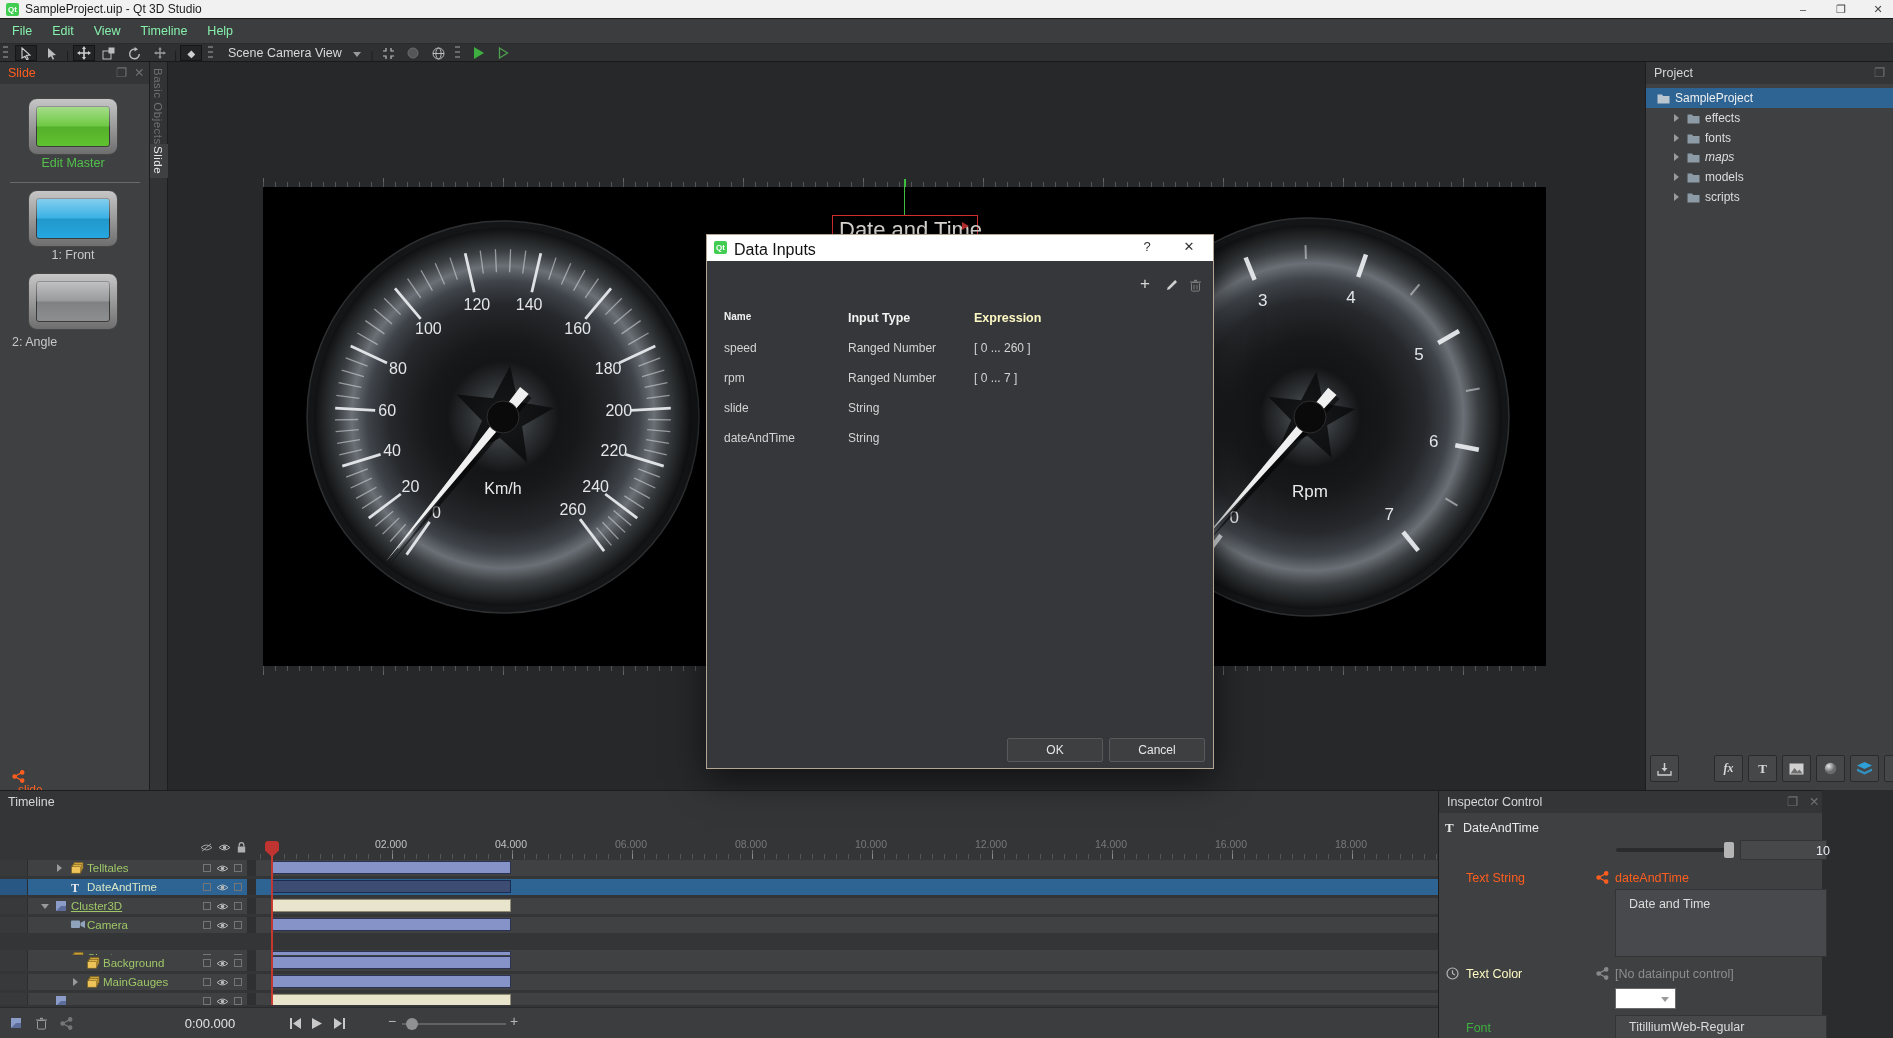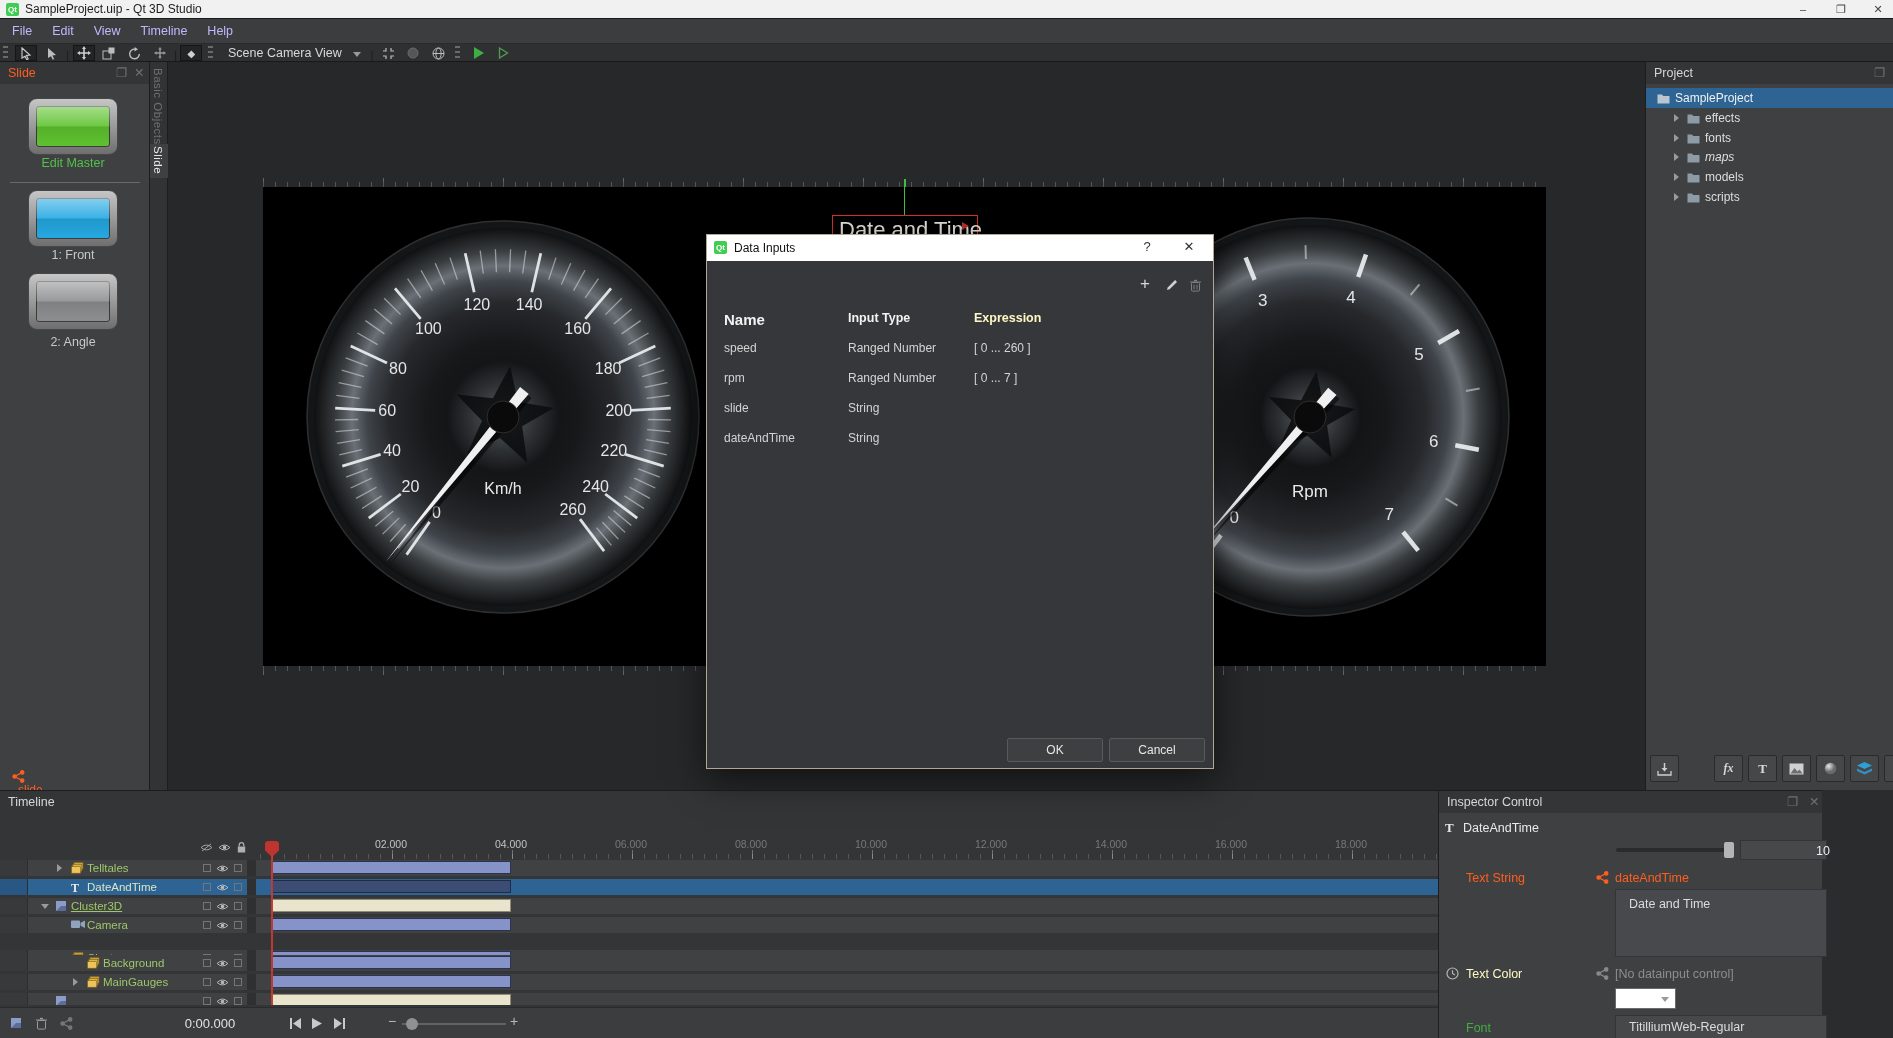--- a/index.html
+++ b/index.html
@@ -12,21 +12,21 @@
   .vtext{writing-mode:vertical-rl;letter-spacing:.5px;}
   .thumb{position:absolute;left:28px;width:90px;height:57px;border-radius:9px;
          background:linear-gradient(180deg,#c6c6c6,#6e6e6e);border:1px solid #474747;box-sizing:border-box;}
   .thumb .screen{position:absolute;left:7px;top:7px;right:7px;bottom:7px;border-radius:3px;border:1px solid #3c3c3c;}
   .thumb .gloss{position:absolute;left:7px;top:7px;right:7px;bottom:7px;border-radius:3px;
          background:linear-gradient(180deg,rgba(255,255,255,.45),rgba(255,255,255,.10) 48%,rgba(0,0,0,.10) 52%,rgba(0,0,0,0));}
   .toolbtn{display:inline-flex;align-items:center;justify-content:center;width:22px;height:16px;margin:1px 0;vertical-align:top;}
   .toolbtn.pressed{background:#232425;border:1px solid #161617;box-sizing:border-box;}
   .grip{display:inline-block;width:5px;height:14px;margin:2px 4px 0 2px;
         background:repeating-linear-gradient(to bottom,#6a6a6a 0 2px,transparent 2px 5px);}
-  .menu-item{display:inline-block;padding:0 10px;line-height:24px;color:#c4b5fd;font-size:12.5px;}
+  .menu-item{display:inline-block;padding:0 10px;line-height:24px;color:#86efac;font-size:12.5px;}
   .libbtn{position:absolute;top:755px;width:29px;height:27px;background:#454748;border:1px solid #2a2a2a;
           border-radius:2px;box-sizing:border-box;display:flex;align-items:center;justify-content:center;}
   .dlgbtn{position:absolute;width:96px;height:24px;background:#3d3f41;border:1px solid #58595b;border-radius:2px;
           color:#e6e6e6;font-size:12px;text-align:center;line-height:22px;box-sizing:border-box;}
   .tl-row{position:absolute;left:0;width:1497px;height:16px;background:#3f4143;}
   .tl-name{font-size:11.5px;color:#9fc768;line-height:16px;position:absolute;white-space:nowrap;}
   .tl-bar{position:absolute;top:1px;height:13px;left:272px;width:239px;border:1px solid #2c3352;box-sizing:border-box;}
   .arrow-r{width:0;height:0;border-left:5px solid #9a9a9a;border-top:4px solid transparent;border-bottom:4px solid transparent;position:absolute;top:4px;}
   .arrow-d{width:0;height:0;border-top:5px solid #9a9a9a;border-left:4px solid transparent;border-right:4px solid transparent;position:absolute;top:6px;}
   .ins-label{font-size:12.5px;position:absolute;}
@@ -139,21 +139,21 @@
         <div style="position: absolute; left: 0px; top: 94px; width: 146px; text-align: center; font-size: 12.5px; color: rgb(83, 192, 76);">Edit Master</div>
         <div class="thumb abs" style="position: absolute; left: 28px; top: 128px; width: 90px; height: 57px;">
           <div class="screen" style="background:linear-gradient(180deg,#25a9e2,#25a9e2);"></div>
           <div class="gloss"></div>
         </div>
         <div style="position: absolute; left: 0px; top: 186px; width: 146px; text-align: center; font-size: 12.5px; color: rgb(200, 200, 200);">1: Front</div>
         <div class="thumb abs" style="position: absolute; left: 28px; top: 211px; width: 90px; height: 57px;">
           <div class="screen" style="background:linear-gradient(180deg,#8e8f91,#8e8f91);"></div>
           <div class="gloss"></div>
         </div>
-        <div style="position: absolute; left: 0px; top: 273px; width: 146px; text-align: center; font-size: 12.5px; color: rgb(200, 200, 200);">2: Angle</div>
+        <div style="position: absolute; left: 0px; top: 273px; width: 146px; font-size: 12.5px; color: rgb(200, 200, 200); padding-left: 12px;">2: Angle</div>
         <div style="position: absolute; left: 10px; top: 120px; width: 130px; height: 1px; background: rgb(106, 106, 106);"></div>
       </div>
     <div class="abs" style="left:12px;top:708px;">
       <span id="slide-di-icon" style="vertical-align:-2px;"><svg width="13" height="13" viewBox="0 0 13 13">
             <g stroke="#ff5e1f" fill="#ff5e1f" stroke-width="1.2">
               <circle cx="2.6" cy="6.5" r="1.7"></circle>
               <circle cx="10.2" cy="2.4" r="1.7"></circle>
               <circle cx="10.2" cy="10.6" r="1.7"></circle>
               <path d="M2.6 6.5 L10.2 2.4 M2.6 6.5 L10.2 10.6" fill="none"></path>
             </g>
@@ -768,42 +768,42 @@
     </div>
     <span class="abs ins-label" style="left:27px;top:230px;color:#3fae41;">Font</span>
     <div class="field" style="left:176px;top:224px;width:212px;height:24px;">
       <span style="position:absolute;left:13px;top:4px;font-size:12.5px;">TitilliumWeb-Regular</span>
     </div>
   </div>
 
   <div class="abs" style="left:706px;top:234px;width:508px;height:535px;background:#35373a;border:1px solid #b3a794;box-sizing:border-box;box-shadow:0 10px 34px rgba(0,0,0,.6);z-index:50;">
     <div class="abs" style="left:0;top:0;width:506px;height:26px;background:#ffffff;">
       <div class="abs" style="left:7px;top:6px;width:13px;height:13px;background:#41cd52;border-radius:2px;color:#fff;font-size:8px;font-weight:bold;text-align:center;line-height:13px;">Qt</div>
-      <span class="abs" style="left:27px;top:6px;color:#111;font-size:12px;">Data Inputs</span>
+      <span class="abs" style="left:27px;top:6px;color:#111;font-size:16px;">Data Inputs</span>
       <span class="abs" style="left:430px;top:4px;color:#333;font-size:13px;width:20px;text-align:center;">?</span>
       <span class="abs" style="left:472px;top:4px;color:#333;font-size:13px;width:20px;text-align:center;">✕</span>
     </div>
     <span class="abs" style="left:433px;top:39px;color:#d8d8d8;font-size:17px;">+</span>
     <span class="abs" style="left:459px;top:44px;">
       <svg width="12" height="12">
           <path d="M1 11 L3.6 10.3 L11 2.9 L9.1 1 L1.7 8.4Z" fill="#d0d0d0"></path>
         </svg>
       </span>
     <span class="abs" style="left:483px;top:44px;">
       <svg width="11" height="13" viewBox="0 0 11 13">
           <rect x="1.5" y="3.5" width="8" height="8.6" rx="1" fill="none" stroke="#7e7e7e"></rect>
           <line x1="0" y1="3" x2="11" y2="3" stroke="#7e7e7e"></line>
           <rect x="4" y="0.8" width="3" height="1.5" fill="#7e7e7e"></rect>
           <line x1="4" y1="5.8" x2="4" y2="10.4" stroke="#7e7e7e"></line>
           <line x1="7" y1="5.8" x2="7" y2="10.4" stroke="#7e7e7e"></line>
         </svg>
       </span>
     <div id="dlg-table">
         <div style="position: absolute; left: 0px; top: 76px; width: 506px; height: 16px;">
-          <span style="position:absolute;left:17px;font-weight:bold;color:#f2f2f2;font-size:15px;">Name</span>
+          <span style="position:absolute;left:17px;font-weight:bold;color:#f2f2f2;font-size:10px;">Name</span>
           <span style="position:absolute;left:141px;font-weight:bold;color:#f2f2f2;font-size:12.5px;">Input Type</span>
           <span style="position:absolute;left:267px;font-weight:bold;color:#fef9c3;font-size:12.5px;">Expression</span>
         </div>
         <div style="position: absolute; left: 0px; top: 106px; width: 506px; height: 16px;">
           <span style="position:absolute;left:17px;color:#d4d4d4;">speed</span>
           <span style="position:absolute;left:141px;color:#d4d4d4;">Ranged Number</span>
           <span style="position:absolute;left:267px;color:#d4d4d4;">[ 0 ... 260 ]</span>
         </div>
         <div style="position: absolute; left: 0px; top: 136px; width: 506px; height: 16px;">
           <span style="position:absolute;left:17px;color:#d4d4d4;">rpm</span>

